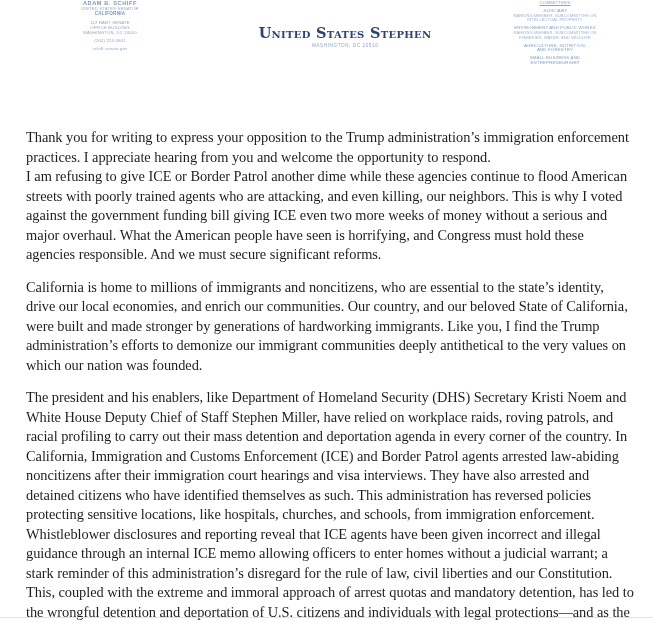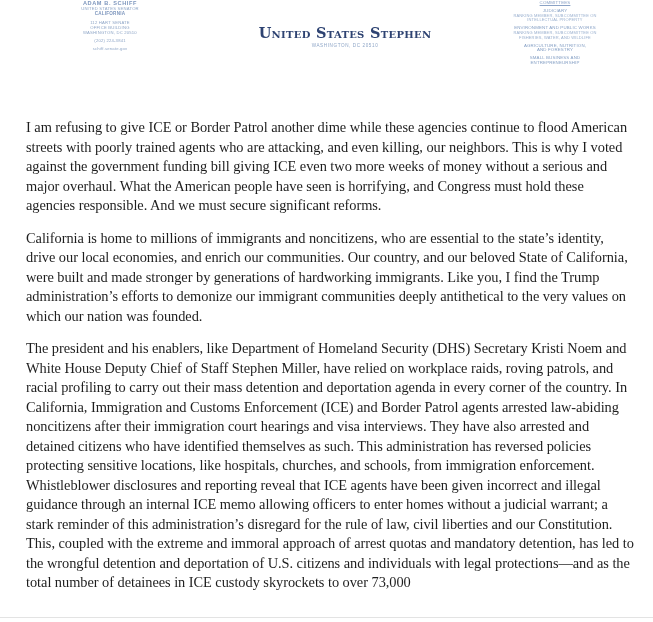--- a/index.html
+++ b/index.html
@@ -176,18 +176,19 @@
     <div class="gap"></div>
     <div class="committee">AGRICULTURE, NUTRITION,</div>
     <div class="committee">AND FORESTRY</div>
     <div class="gap"></div>
     <div class="committee">SMALL BUSINESS AND</div>
     <div class="committee">ENTREPRENEURSHIP</div>
   </div>
 </div>
 
 <div class="letter">
+  <p class="para p1">Thank you for writing to express your opposition to the Trump administration’s immigration enforcement practices. I appreciate hearing from you and welcome the opportunity to respond.</p>
   <p class="para p2">I am refusing to give ICE or Border Patrol another dime while these agencies continue to flood American streets with poorly trained agents who are attacking, and even killing, our neighbors. This is why I voted against the government funding bill giving ICE even two more weeks of money without a serious and major overhaul. What the American people have seen is horrifying, and Congress must hold these agencies responsible. And we must secure significant reforms.</p>
   <p class="para p3">California is home to millions of immigrants and noncitizens, who are essential to the state’s identity, drive our local economies, and enrich our communities. Our country, and our beloved State of California, were built and made stronger by generations of hardworking immigrants. Like you, I find the Trump administration’s efforts to demonize our immigrant communities deeply antithetical to the very values on which our nation was founded.</p>
   <p class="para p4">The president and his enablers, like Department of Homeland Security (DHS) Secretary Kristi Noem and White House Deputy Chief of Staff Stephen Miller, have relied on workplace raids, roving patrols, and racial profiling to carry out their mass detention and deportation agenda in every corner of the country. In California, Immigration and Customs Enforcement (ICE) and Border Patrol agents arrested law-abiding noncitizens after their immigration court hearings and visa interviews. They have also arrested and detained citizens who have identified themselves as such. This administration has reversed policies protecting sensitive locations, like hospitals, churches, and schools, from immigration enforcement. Whistleblower disclosures and reporting reveal that ICE agents have been given incorrect and illegal guidance through an internal ICE memo allowing officers to enter homes without a judicial warrant; a stark reminder of this administration’s disregard for the rule of law, civil liberties and our Constitution. This, coupled with the extreme and immoral approach of arrest quotas and mandatory detention, has led to the wrongful detention and deportation of U.S. citizens and individuals with legal protections—and as the total number of detainees in ICE custody skyrockets to over 73,000</p>
 </div>
 
 <div class="bottom-line"></div>
 
 </body></html>

